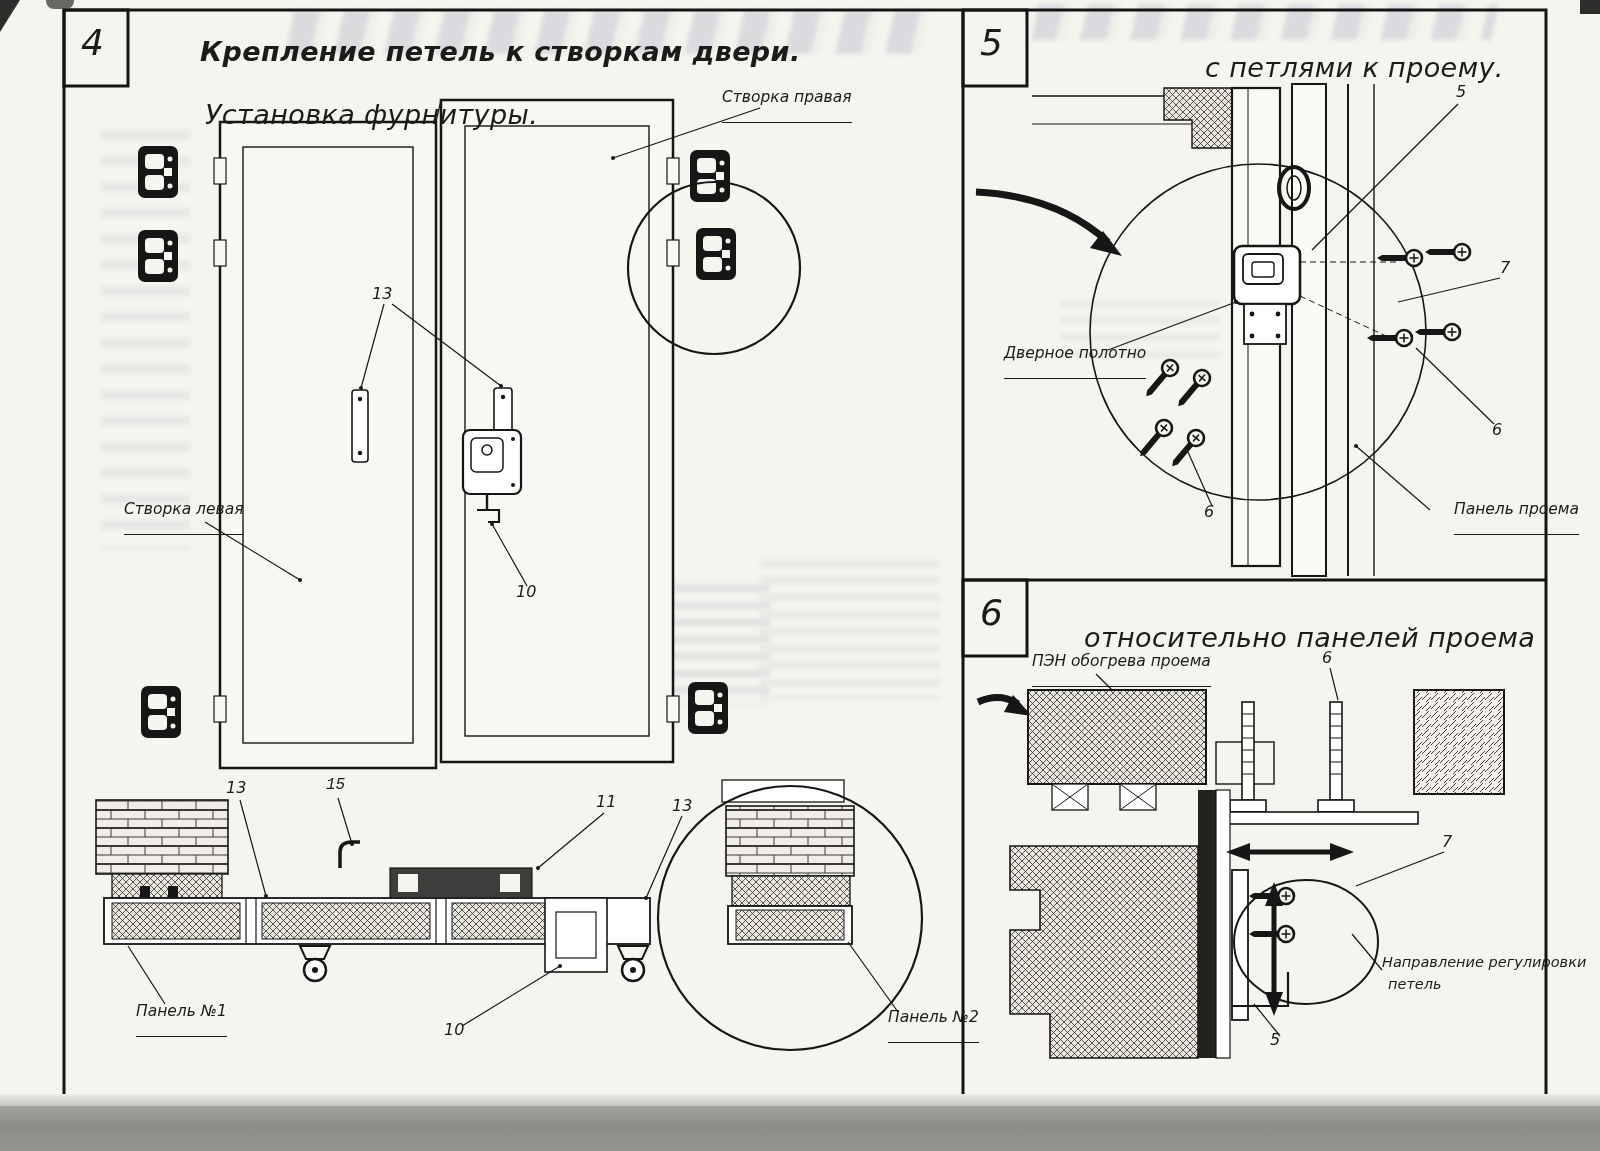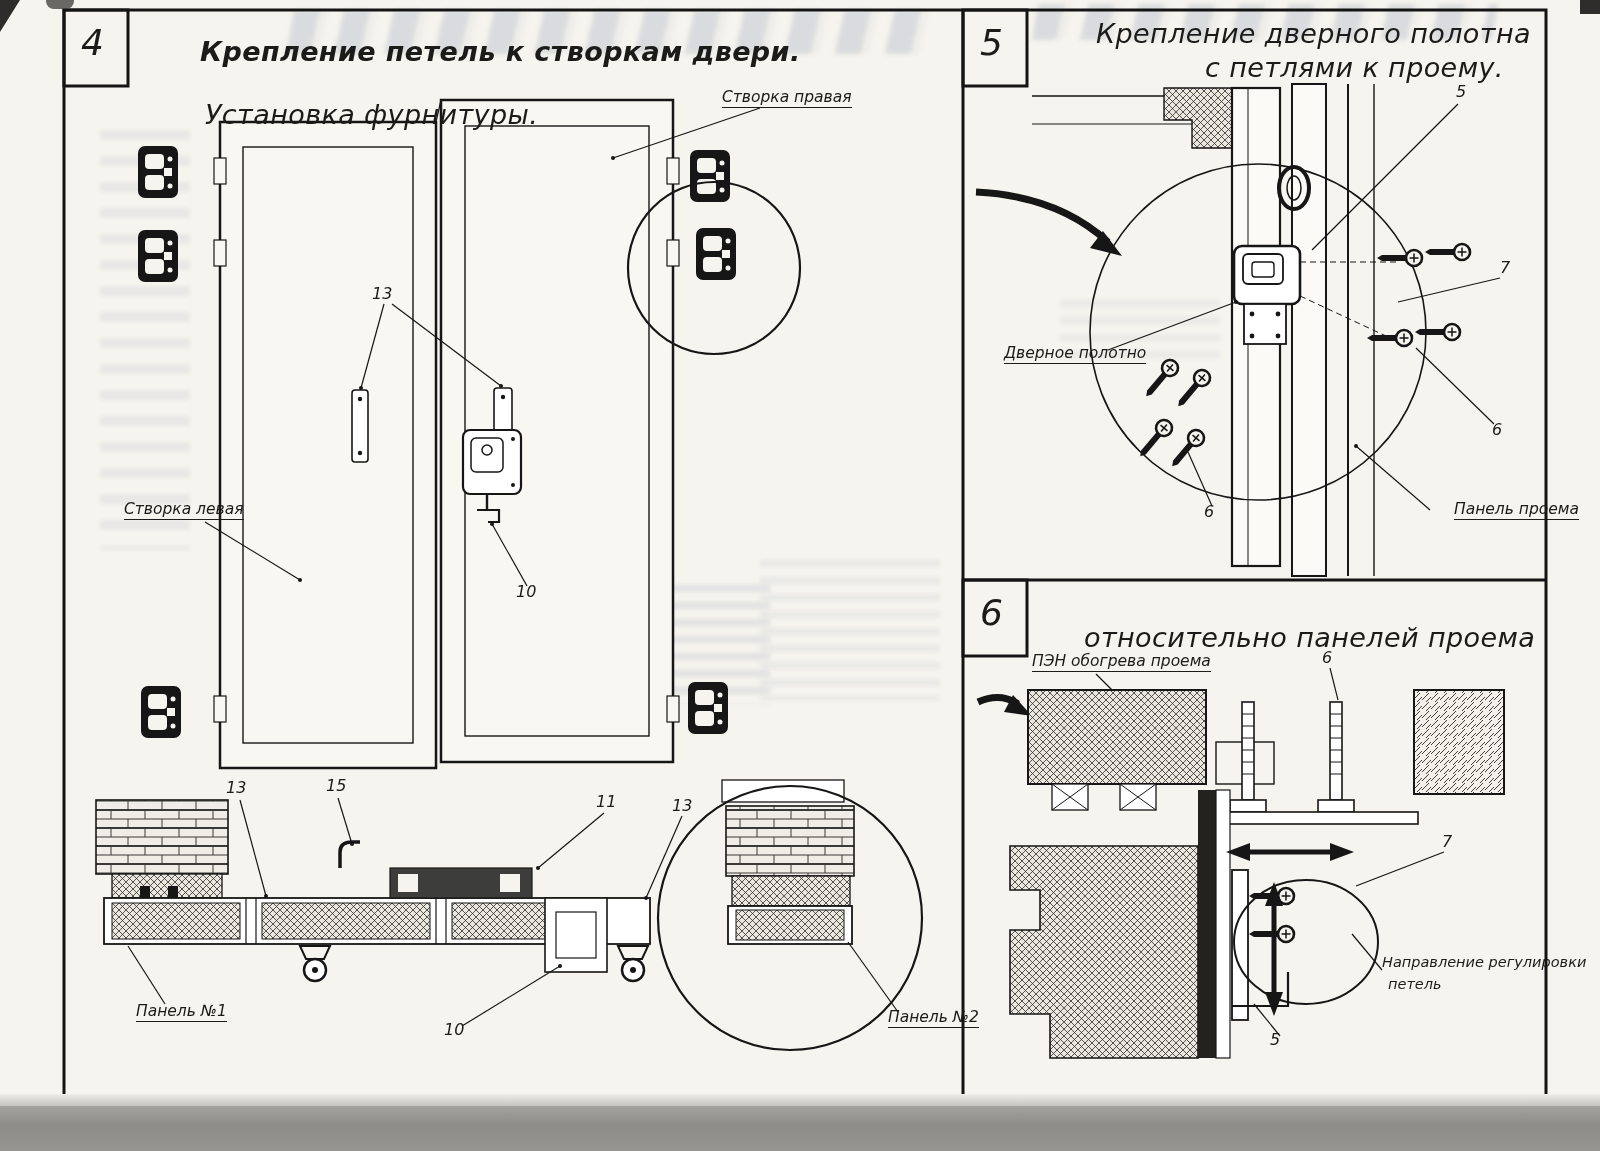--- a/index.html
+++ b/index.html
@@ -6,21 +6,21 @@
   .page{
     position:relative;width:1600px;height:1151px;overflow:hidden;
     background:#f6f4ee;
     font-family:"DejaVu Sans","Liberation Sans",sans-serif;
   }
   svg{position:absolute;left:0;top:0;}
   .t{position:absolute;font-style:italic;color:#1b1b19;white-space:nowrap;z-index:5;}
   .title{font-size:27px;letter-spacing:.4px;}
   .num{font-size:36px;}
   .lbl{font-size:15.5px;}
-  .u{border-bottom:1.4px solid #1b1b19;padding-bottom:1px;}
+  .u{border-bottom:1.4px solid #1b1b19;padding-bottom:16px;}
   .co{font-size:16px;}
   .ghost{position:absolute;z-index:1;filter:blur(2px);pointer-events:none;}
   .g-banner{background:repeating-linear-gradient(93deg,rgba(120,135,165,.22) 0 26px,rgba(120,135,165,.06) 26px 34px,transparent 34px 50px);transform:skewX(-10deg);}
   .g-rows{background:repeating-linear-gradient(180deg,rgba(120,135,165,.16) 0 7px,transparent 7px 17px);}
   .g-cols{background:repeating-linear-gradient(180deg,rgba(120,135,165,.10) 0 10px,transparent 10px 26px);}
   .scan-shadow{position:absolute;left:0;top:1094px;width:1600px;height:12px;background:linear-gradient(180deg,#efede7 0,#c6c4be 100%);z-index:4;}
   .scan-band{position:absolute;left:0;top:1106px;width:1600px;height:45px;background:linear-gradient(180deg,#a3a29c 0,#8d8c86 45%,#96958f 100%);z-index:4;}
   .corner-a{position:absolute;left:0;top:0;width:20px;height:32px;background:#2e2d2b;clip-path:polygon(0 0,100% 0,0 100%);z-index:6;}
   .corner-b{position:absolute;left:46px;top:0;width:28px;height:9px;background:#3a3936;border-radius:0 0 8px 8px;opacity:.75;z-index:6;}
   .corner-c{position:absolute;left:1580px;top:0;width:20px;height:14px;background:#2e2d2b;z-index:6;}
@@ -281,29 +281,28 @@
   </svg>
 
   <div class="t num" style="left:81px;top:22px;">4</div>
   <div class="t title" style="left:200px;top:36px;font-weight:bold;">Крепление петель к створкам двери.</div>
   <div class="t title" style="left:205px;top:54px;margin-top:45px;">Установка фурнитуры.</div>
   <div class="t lbl u" style="left:722px;top:88px;">Створка правая</div>
   <div class="t lbl u" style="left:101px;top:500px;margin-left:23px;">Створка левая</div>
   <div class="t co" style="left:372px;top:284px;">13</div>
   <div class="t co" style="left:516px;top:582px;">10</div>
   <div class="t co" style="left:226px;top:778px;">13</div>
-  <div class="t co" style="left:326px;top:776px;">15</div>
+  <div class="t co" style="left:326px;top:776px;font-family:Liberation Mono, monospace;">15</div>
   <div class="t co" style="left:596px;top:792px;">11</div>
   <div class="t co" style="left:672px;top:796px;">13</div>
   <div class="t co" style="left:444px;top:1020px;">10</div>
   <div class="t lbl u" style="left:136px;top:1002px;">Панель №1</div>
   <div class="t lbl u" style="left:888px;top:1008px;">Панель №2</div>
 
   <div class="t num" style="left:980px;top:22px;">5</div>
-  <div class="t title" style="left:1096px;top:18px;">Крепление дверного полотна</div>
   <div class="t title" style="left:1160px;top:52px;margin-left:45px;">с петлями к проему.</div>
   <div class="t lbl u" style="left:1004px;top:344px;">Дверное полотно</div>
   <div class="t lbl u" style="left:1426px;top:500px;margin-left:28px;">Панель проема</div>
   <div class="t co" style="left:1456px;top:82px;">5</div>
   <div class="t co" style="left:1500px;top:258px;">7</div>
   <div class="t co" style="left:1492px;top:420px;">6</div>
   <div class="t co" style="left:1204px;top:502px;">6</div>
 
   <div class="t num" style="left:980px;top:592px;">6</div>
   <div class="t title" style="left:1084px;top:622px;">относительно панелей проема</div>

